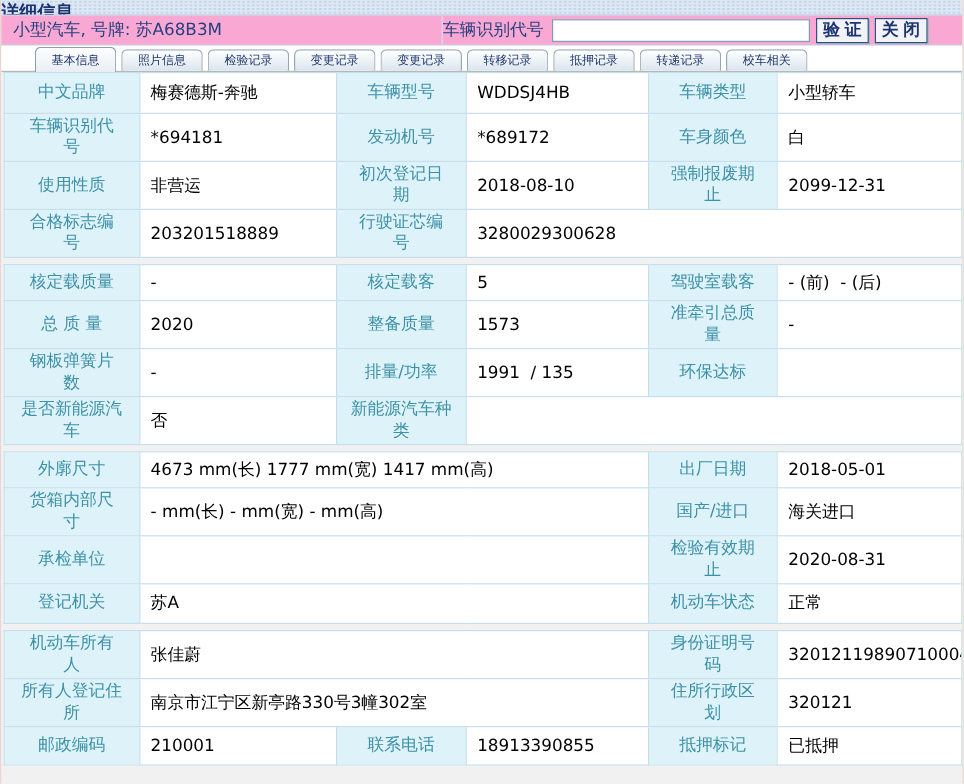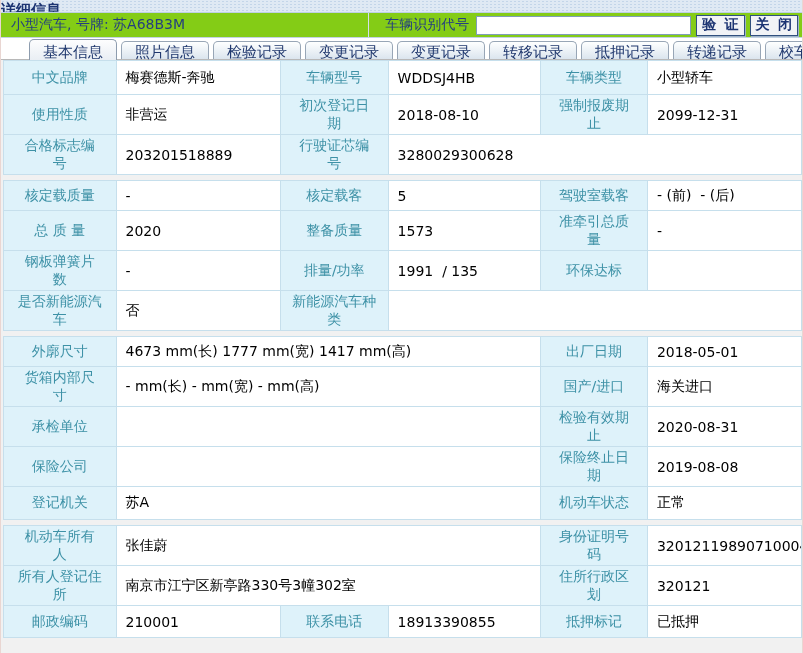--- a/index.html
+++ b/index.html
@@ -15,58 +15,58 @@
     background-color: #dfe9f4;
     background-image: radial-gradient(#c3d5e9 1px, rgba(0,0,0,0) 1px);
     background-size: 4px 3px;
     border-bottom: 1px solid #bcd0e4;
   }
   .titlebar .title {
     display: inline-block; margin-top: -7px;
     font-size: 15px; font-weight: bold; color: #1c3472;
   }
   .toolbar {
-    height: 25px; background: #84cc16;
+    height: 25px; background: #f9a8d4;
     border-bottom: 1px solid #c3d3e2;
     display: flex; align-items: center;
   }
   .plate {
     flex: 0 0 368px; padding-left: 10px;
     font-size: 14px; color: #25407e;
     border-right: 1px solid #d4e0ea; height: 100%;
     display: flex; align-items: center;
   }
   .vin-area {
     flex: 1; height: 100%;
-    display: flex; align-items: center; justify-content: flex-end;
+    display: flex; align-items: center; justify-content: flex-start;
     padding-right: 4px; gap: 5px;
   }
   .vin-label { font-size: 14px; color: #25407e; margin-right: 2px; }
   .vin-input {
     width: 215px; height: 19px;
     border: 1px solid #7f9db9; background: #fff;
     font-size: 13px; padding: 0 3px;
   }
   .btn {
-    font-family: Liberation Mono, monospace;
+    font-family: Liberation Sans, sans-serif;
     font-size: 14px; font-weight: bold; color: #1c3472;
     background: #f1f3f6;
     border: 1px solid #30507e;
     box-shadow: 1px 1px 0 #9fb2c8;
     height: 21px; padding: 0 5px; cursor: pointer; white-space: nowrap;
   }
   .tabbar {
     height: 22px; background: #ffffff;
     display: flex; align-items: flex-end;
     padding-left: 28px;
     border-bottom: 1px solid #b8b8b8;
   }
   .tab {
     height: 18px; margin-right: 4px; padding: 1px 13px 0 13px;
-    font-size: 15px; color: #20386e; white-space: nowrap;
+    font-size: 10px; color: #20386e; white-space: nowrap;
     border: 1px solid #98a6b6; border-bottom: none;
     border-radius: 5px 5px 0 0;
     background: linear-gradient(#feffff, #dbe5ee);
     cursor: pointer;
   }
   .tab.active {
     height: 21px; margin-bottom: -1px; padding-top: 3px;
     background: linear-gradient(#fdfdfe, #e9eef4);
     border-color: #8d9cae;
   }
@@ -136,20 +136,29 @@
         <tbody>
           <tr style="height: 34px; margin-left: 37px;">
             <td class="label">中文品牌</td>
             <td class="value">梅赛德斯-奔驰</td>
             <td class="label">车辆型号</td>
             <td class="value">WDDSJ4HB</td>
             <td class="label">车辆类型</td>
             <td class="value">小型轿车</td>
           </tr>
           <tr style="height: 38px;">
+            <td class="label">车辆识别代
+号</td>
+            <td class="value">*694181</td>
+            <td class="label">发动机号</td>
+            <td class="value">*689172</td>
+            <td class="label">车身颜色</td>
+            <td class="value">白</td>
+          </tr>
+          <tr style="height: 38px;">
             <td class="label">使用性质</td>
             <td class="value">非营运</td>
             <td class="label">初次登记日
 期</td>
             <td class="value">2018-08-10</td>
             <td class="label">强制报废期
 止</td>
             <td class="value">2099-12-31</td>
           </tr>
           <tr style="height: 36px;">
@@ -231,27 +240,20 @@
             <td class="label">国产/进口</td>
             <td class="value">海关进口</td>
           </tr>
           <tr style="height: 38px;">
             <td class="label">承检单位</td>
             <td class="value" colspan="3"></td>
             <td class="label">检验有效期
 止</td>
             <td class="value">2020-08-31</td>
           </tr>
-          <tr style="height: 38px;">
-            <td class="label">保险公司</td>
-            <td class="value" colspan="3"></td>
-            <td class="label">保险终止日
-期</td>
-            <td class="value">2019-08-08</td>
-          </tr>
           <tr style="height: 33px;">
             <td class="label">登记机关</td>
             <td class="value" colspan="3">苏A</td>
             <td class="label">机动车状态</td>
             <td class="value">正常</td>
           </tr>
         </tbody>
       </table>
       <table class="sec">
         <colgroup>

